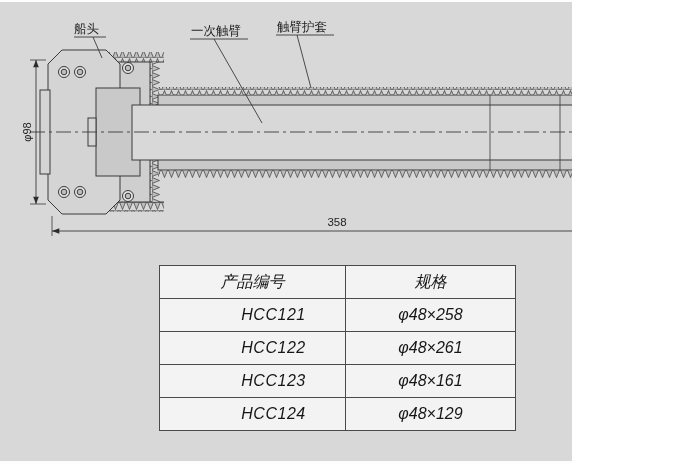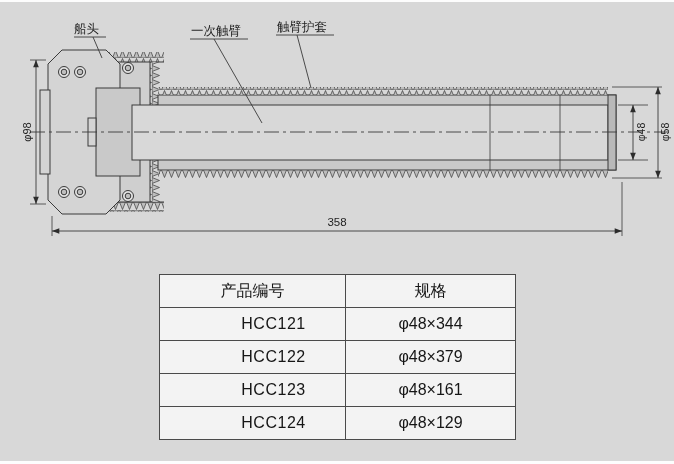--- a/index.html
+++ b/index.html
@@ -1,25 +1,25 @@
 <!DOCTYPE html>
 <html><head>
 <meta charset="utf-8">
 <style>
   * { margin:0; padding:0; box-sizing:border-box; }
   html,body { width:674px; height:464px; }
   body { font-family:"Liberation Sans","DejaVu Sans",sans-serif; background:#fff; }
   .page {
-    position:relative; width:674px; height:464px;
+    position:relative; width:572px; height:464px;
     background:#d8d8d8; overflow:hidden;
     border-top:2px solid #fdfdfd; border-bottom:3px solid #fdfdfd;
   }
   svg.drawing { position:absolute; left:0; top:0; display:block; }
   svg text { font-family:"Liberation Sans","DejaVu Sans",sans-serif; fill:#1e1e1e; }
-  .tbl-wrap { position:absolute; left:159px; top:272px; }
+  .tbl-wrap { position:absolute; left:159px; top:263px;font-style:italic; }
   table { border-collapse:collapse; }
   th, td {
     border:1px solid #4a4a4a; background:#f3f3f3;
     text-align:center; vertical-align:middle;
     font-size:16px; font-weight:400; color:#161616;
     height:33px;
   }
   .col-model { width:186px; }
   .col-spec  { width:170px; }
   td.model { letter-spacing:0.5px;padding-left:42px; }
@@ -123,25 +123,25 @@
     <table>
       <thead>
         <tr>
           <th class="col-model">产品编号</th>
           <th class="col-spec">规格</th>
         </tr>
       </thead>
       <tbody>
         <tr>
           <td class="model">HCC121</td>
-          <td>φ48×344</td>
+          <td>φ48×258</td>
         </tr>
         <tr>
           <td class="model">HCC122</td>
-          <td>φ48×379</td>
+          <td>φ48×261</td>
         </tr>
         <tr>
           <td class="model">HCC123</td>
           <td>φ48×161</td>
         </tr>
         <tr>
           <td class="model">HCC124</td>
           <td>φ48×129</td>
         </tr>
       </tbody>

